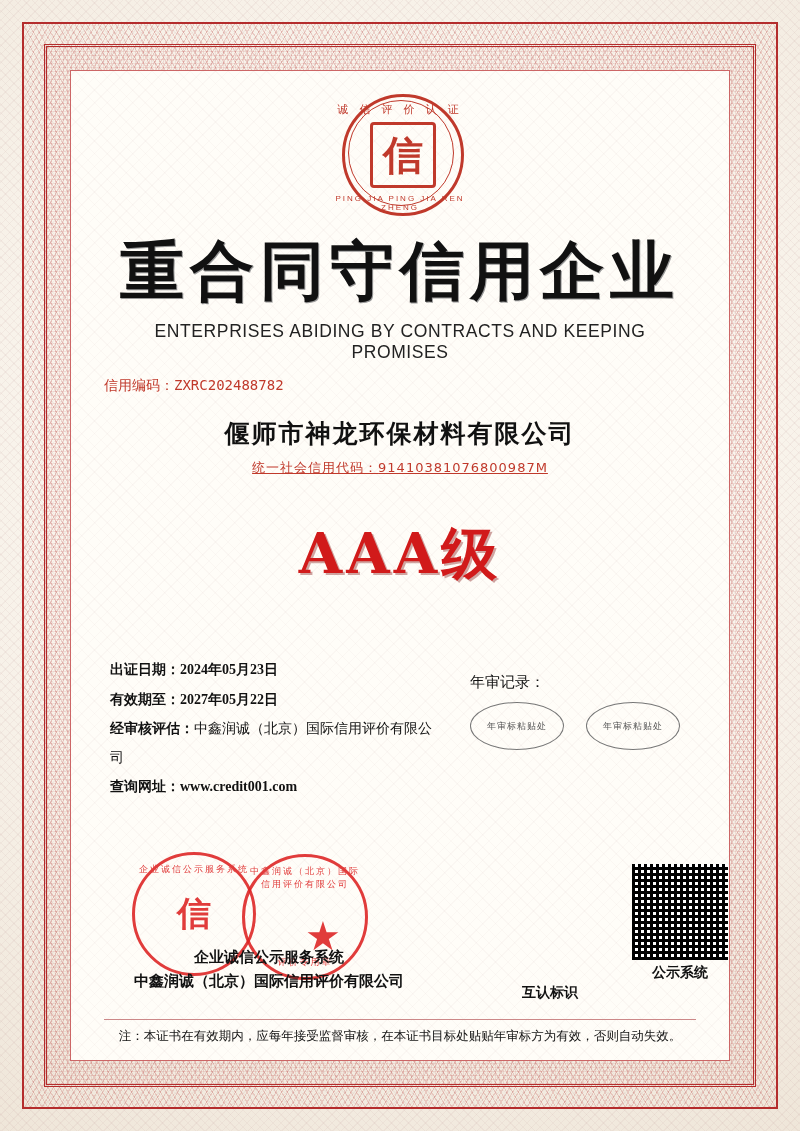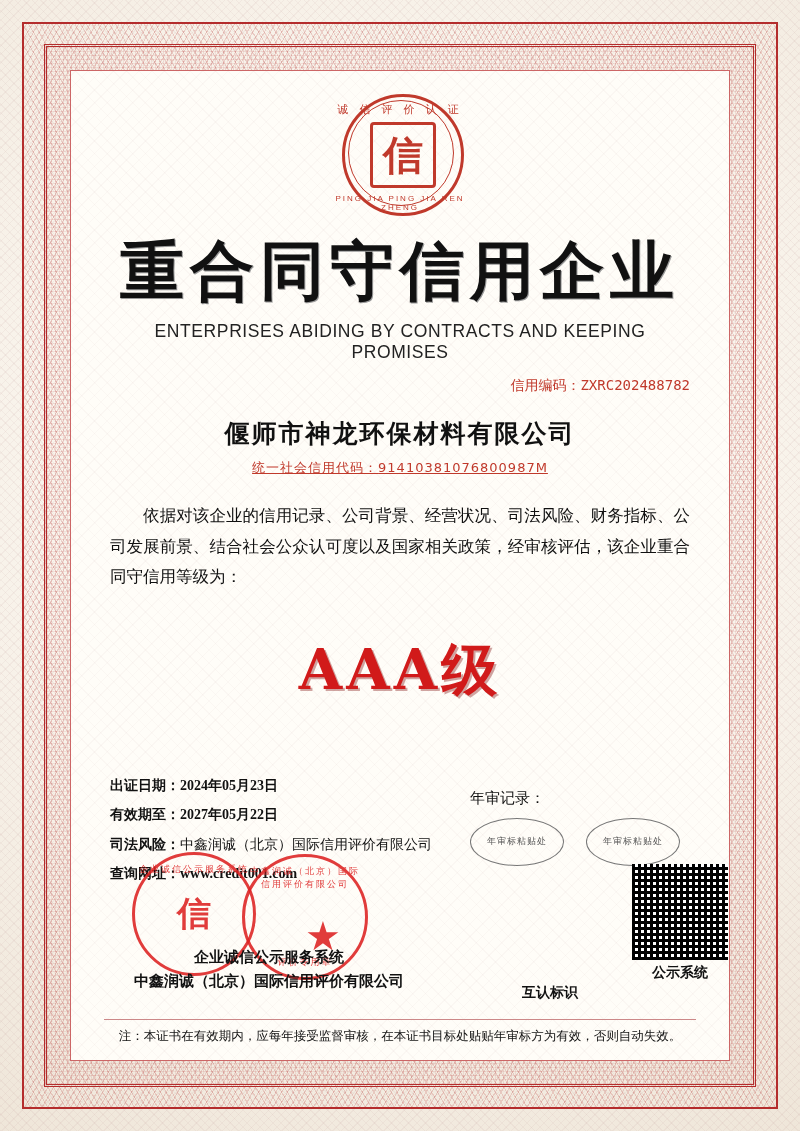--- a/index.html
+++ b/index.html
@@ -86,21 +86,21 @@
     margin:2px 0 0;
     text-shadow:1px 1px 0 #999;
   }
   .title-en{
     text-align:center;color:#222;
     font-size:17.5px;letter-spacing:.6px;
     font-family:"Liberation Sans", sans-serif;
     margin-top:6px;
   }
   .credit-no{
-    text-align:right;color:#c0392b;
+    color:#c0392b;
     font-size:14px;margin-top:14px;
     font-family:"DejaVu Sans Mono", monospace;
     padding-right:6px;
   }
   .company{
     text-align:center;color:#111;
     font-size:25px;font-weight:bold;letter-spacing:2px;
     font-family:"DejaVu Sans", sans-serif;
     margin-top:22px;
   }
@@ -236,34 +236,33 @@
 
     <div class="credit-no">
       <span>信用编码：</span><span>ZXRC202488782</span>
     </div>
 
     <div class="company">偃师市神龙环保材料有限公司</div>
     <div class="uscc">
       <span>统一社会信用代码：</span><span>91410381076800987M</span>
     </div>
 
-    <div class="body-text"><span class="indent"></span><span>依据对该企业的信用记录、公司背景、经营状况、司法风险、财务指标、公司发展前景、结合社会公众认可度以及国家相关政策，经审核评估，该企业重合同守信用等级为：</span></div>
 
     <div class="grade">AAA级</div>
 
     <div class="meta-wrap">
       <div class="meta">
         <div>
           <span class="lbl">出证日期：</span><span class="val">2024年05月23日</span>
         </div>
         <div>
           <span class="lbl">有效期至：</span><span class="val">2027年05月22日</span>
         </div>
         <div>
-          <span class="lbl">司法风险：</span><span>中鑫润诚（北京）国际信用评价有限公司</span>
+          <span class="lbl">经审核评估：</span><span>中鑫润诚（北京）国际信用评价有限公司</span>
         </div>
         <div>
           <span class="lbl">查询网址：</span><span class="val">www.credit001.com</span>
         </div>
       </div>
       <div class="review">
         <div class="review-title">年审记录：</div>
         <div class="stamp-slots">
           <div class="slot">年审标粘贴处</div>
           <div class="slot">年审标粘贴处</div>

